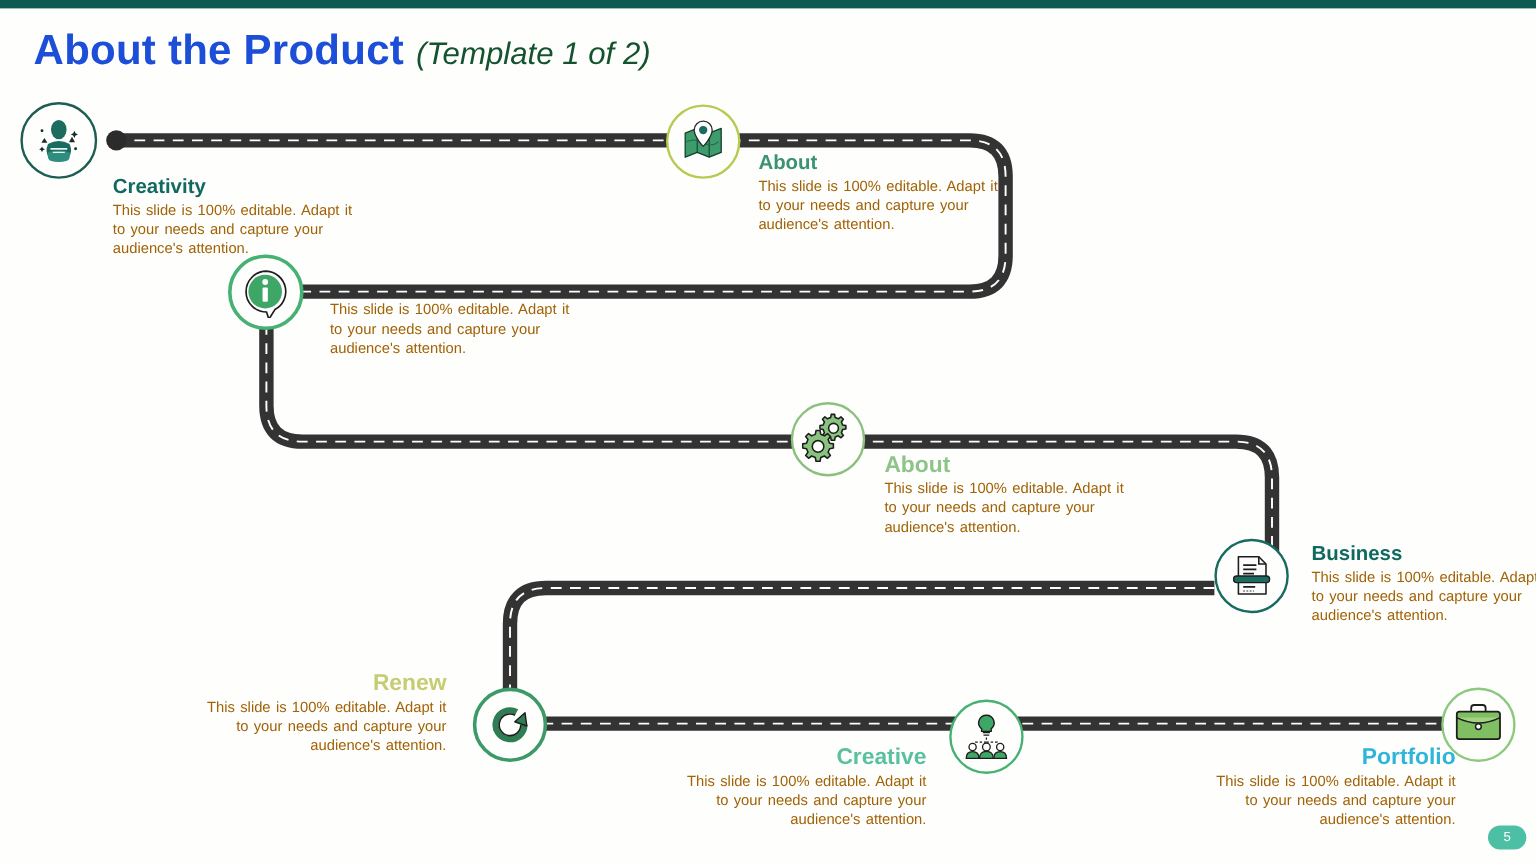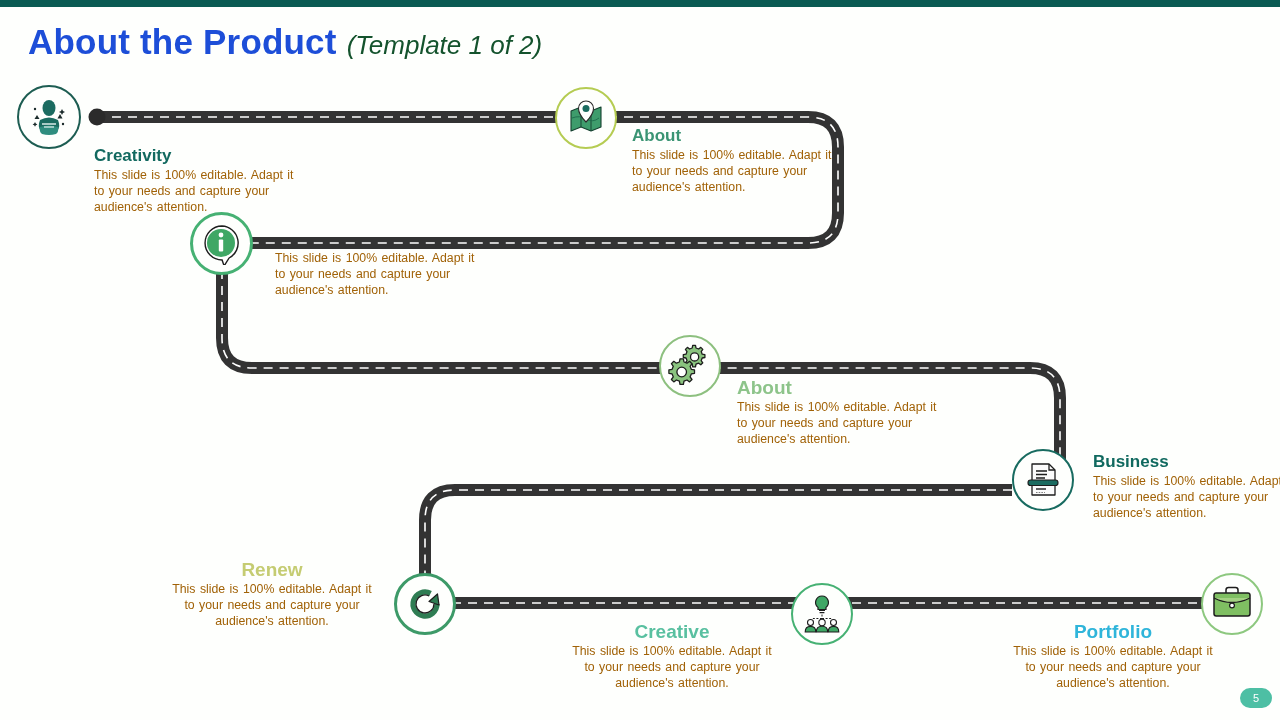--- a/index.html
+++ b/index.html
@@ -62,21 +62,21 @@
     box-sizing: border-box;
     display: flex;
     align-items: center;
     justify-content: center;
   }
   .node-text {
     position: absolute;
     width: 200px;
   }
   .node-text.right { text-align: left; }
-  .node-text.left  { text-align: center; }
+  .node-text.left  { text-align: right; }
   .node-title {
     font-size: 17px;
     font-weight: bold;
     margin: 0 0 1px 0;
     line-height: 20px;
   }
   .node-body {
     font-size: 12.3px;
     line-height: 16px;
     color: #a16207;

